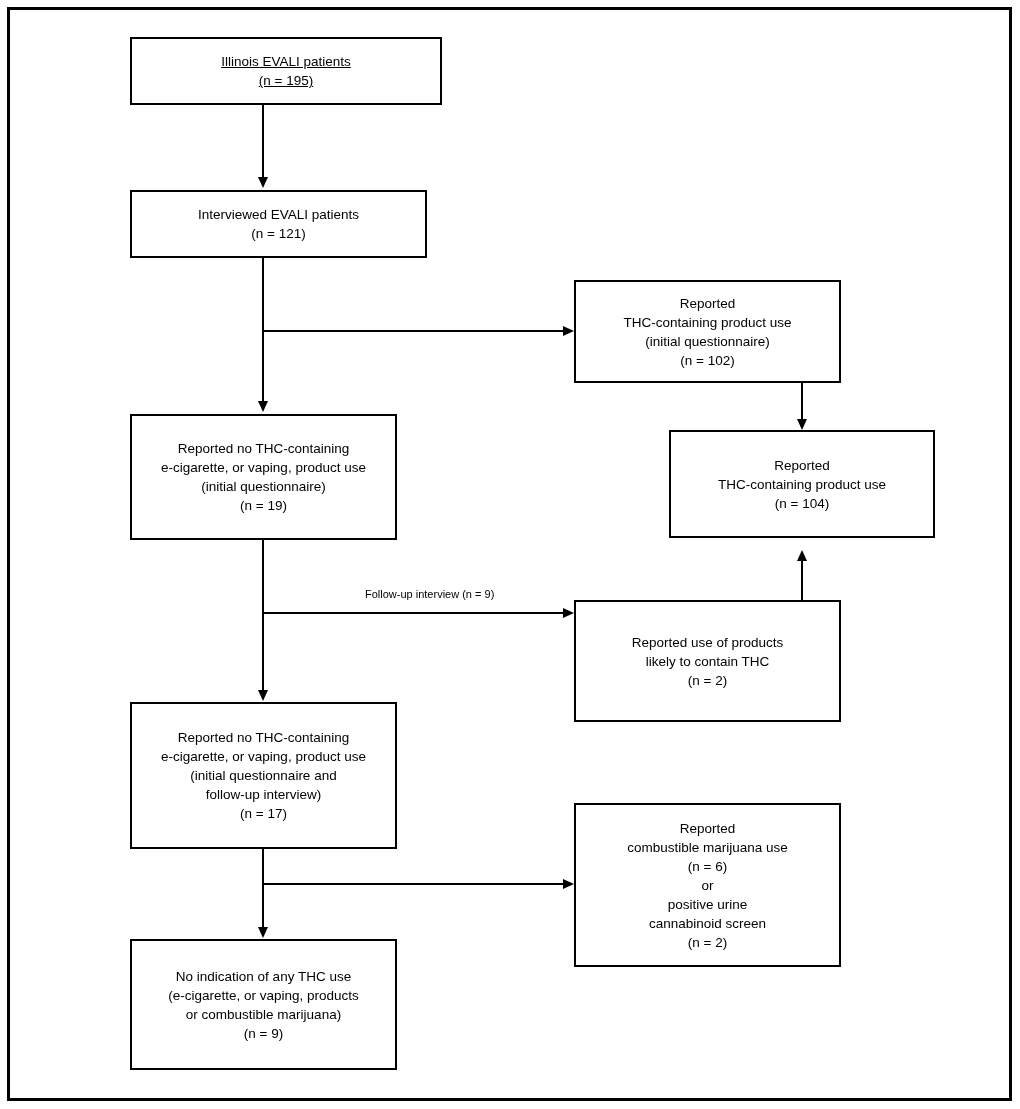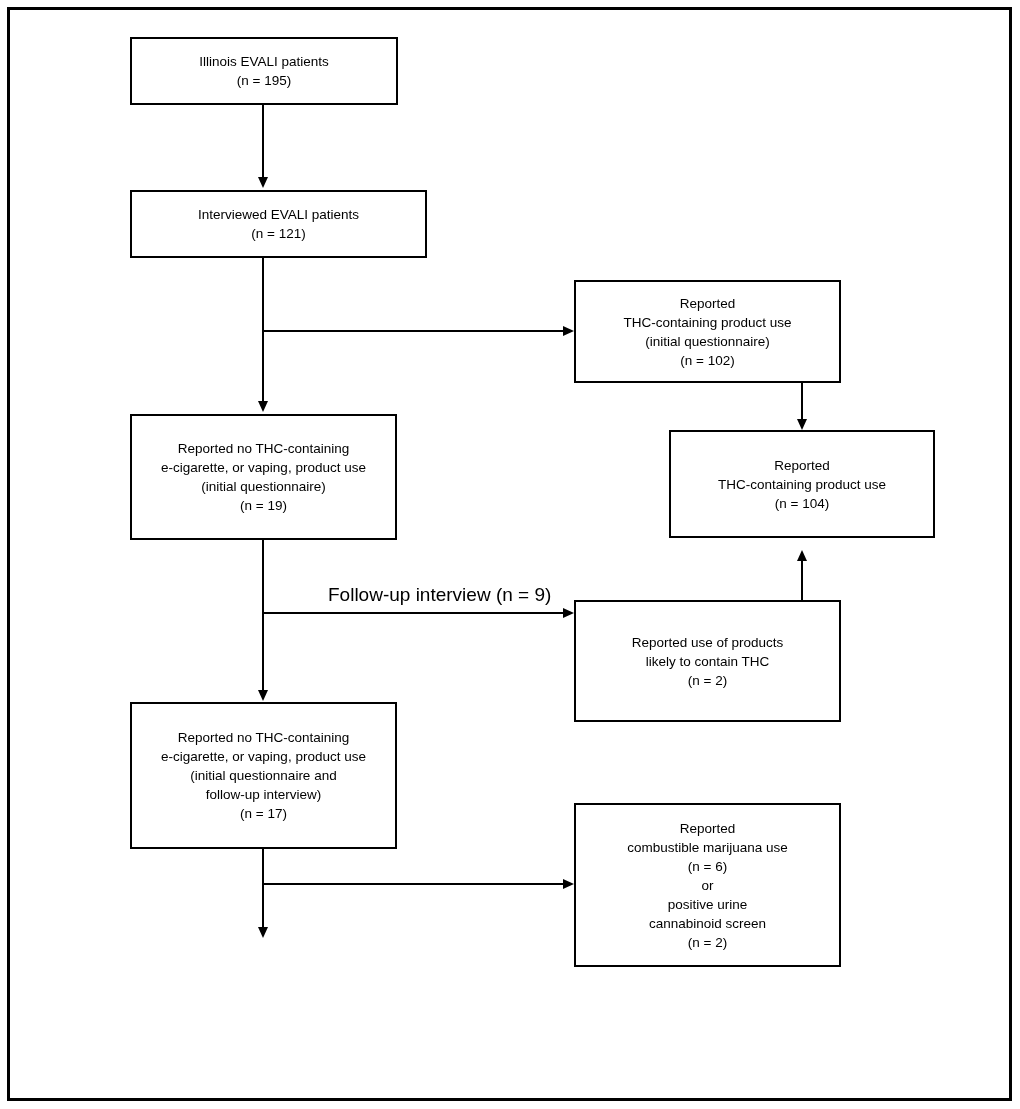--- a/index.html
+++ b/index.html
@@ -65,34 +65,35 @@
   }
   .arrow-right {
     position: absolute;
     width: 0; height: 0;
     border-top: 5px solid transparent;
     border-bottom: 5px solid transparent;
     border-left: 11px solid #000000;
   }
   .edge-label {
     position: absolute;
-    font-size: 19px;
+    font-size: 11px;
     line-height: 17px;
     color: #000000;
     white-space: nowrap;
+    margin-left: 37px;
   }
 </style>
 </head>
 <body>
 
 <div id="page">
 
   <div id="outer-frame"></div>
 
-  <div class="node" style="left:130px; top:37px; width:268px; height:68px;">
+  <div class="node" style="left:130px; top:37px; width:312px; height:68px;text-decoration:underline;">
     <div class="node-text">Illinois EVALI patients
 (n = 195)</div>
   </div>
 
   <div class="node" style="left:130px; top:190px; width:297px; height:68px;">
     <div class="node-text">Interviewed EVALI patients
 (n = 121)</div>
   </div>
 
   <div class="node" style="left:574px; top:280px; width:267px; height:103px;">
@@ -132,20 +133,26 @@
   <div class="node" style="left:574px; top:803px; width:267px; height:164px;">
     <div class="node-text">Reported
 combustible marijuana use
 (n = 6)
 or
 positive urine
 cannabinoid screen
 (n = 2)</div>
   </div>
 
+  <div class="node" style="left:130px; top:939px; width:267px; height:131px;">
+    <div class="node-text">No indication of any THC use
+(e-cigarette, or vaping, products
+or combustible marijuana)
+(n = 9)</div>
+  </div>
 
   <div class="edge-line v-line" style="left:262px; top:105px; height:74px;"></div>
   <div class="arrow-down" style="left:258px; top:177px;"></div>
 
   <div class="edge-line v-line" style="left:262px; top:258px; height:143px;"></div>
   <div class="arrow-down" style="left:258px; top:401px;"></div>
 
   <div class="edge-line h-line" style="left:262px; top:330px; width:303px;"></div>
   <div class="arrow-right" style="left:563px; top:326px;"></div>
 

